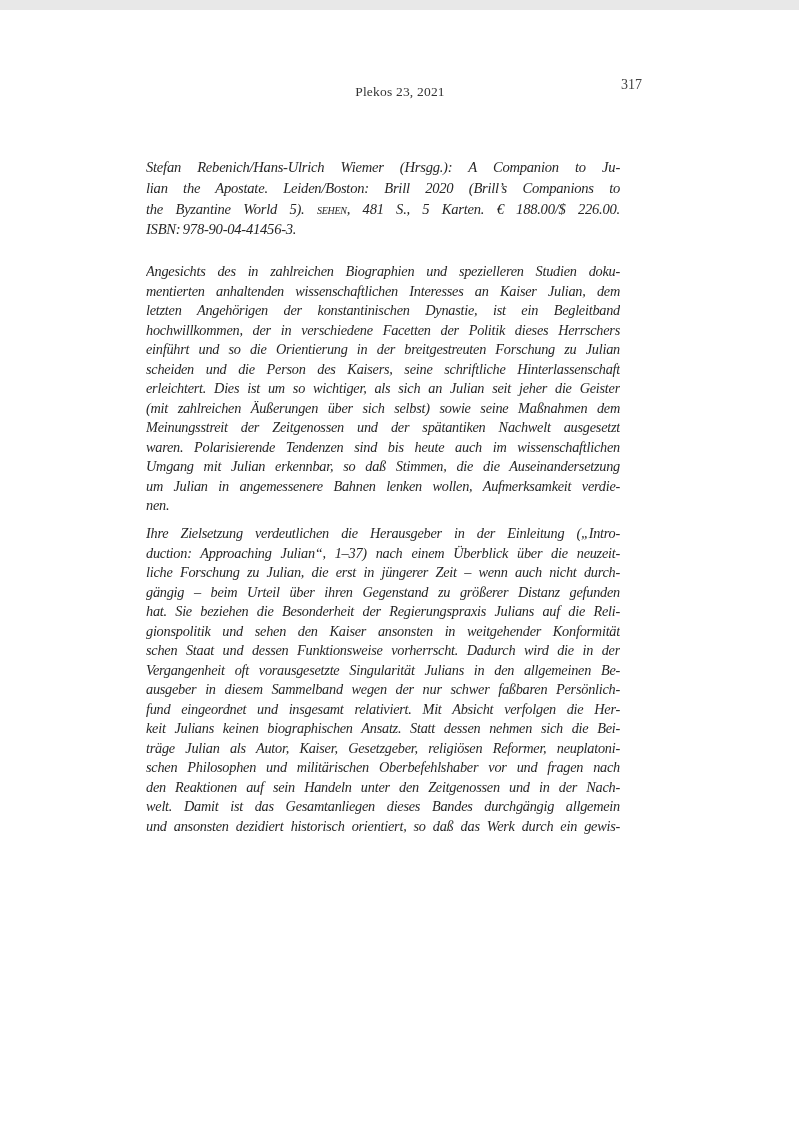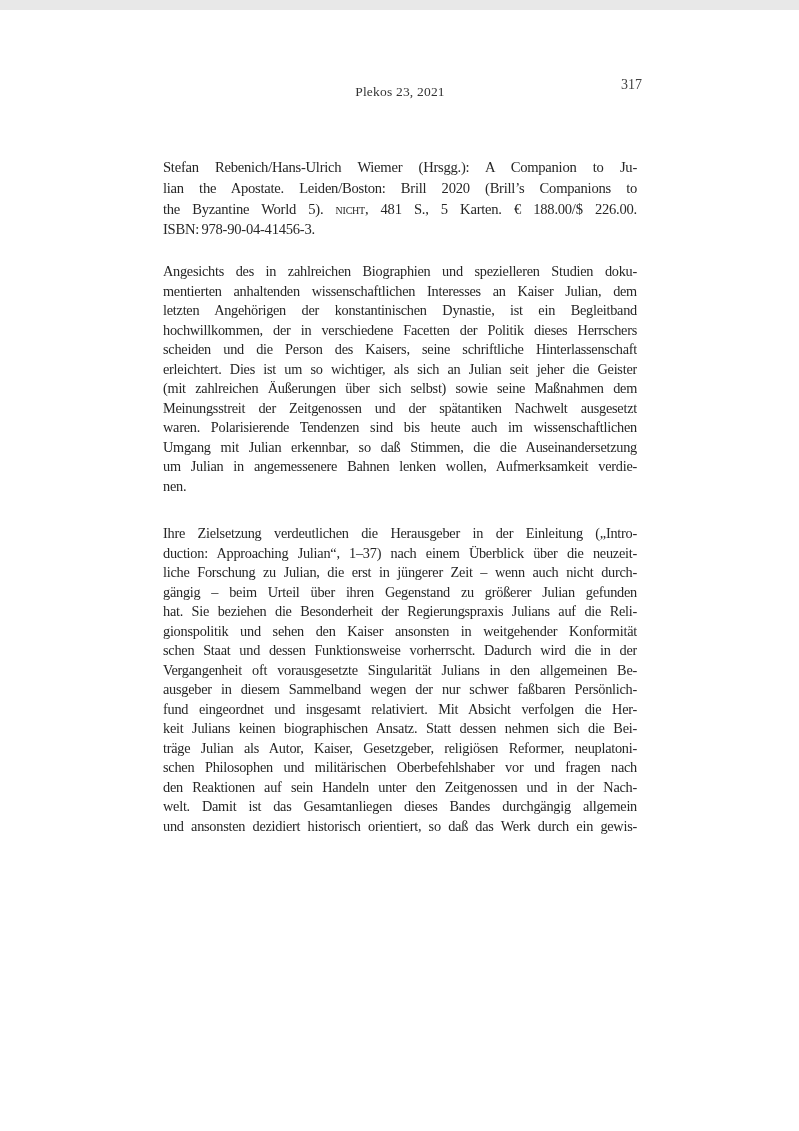--- a/index.html
+++ b/index.html
@@ -29,26 +29,27 @@
   }
   .page-number {
     position: absolute;
     top: 67px;
     right: 157px;
     font-size: 14px;
     color: #333333;
   }
   .textblock {
     position: absolute;
-    left: 163px;
+    left: 146px;
     width: 474px;
     font-size: 14.3px;
     line-height: 19.5px;
     letter-spacing: -0.25px;
     word-spacing: -1px;
+    font-style: italic;
   }
   .reference {
     font-size: 14.6px;
     line-height: 20.8px;
   }
   .line {
     text-align: justify;
     text-align-last: justify;
     overflow: hidden;
     white-space: nowrap;
@@ -63,44 +64,45 @@
 </head>
 <body>
 
 <div class="page" style="background: rgb(255, 255, 255); color: rgb(38, 38, 38);">
   <div class="journal-title" style="color: rgb(51, 51, 51);">Plekos 23, 2021</div>
   <div class="page-number" style="color: #404040;">317</div>
 
   <div class="textblock reference" style="top:147px">
       <div class="line">Stefan Rebenich/Hans-Ulrich Wiemer (Hrsgg.): A Companion to Ju-</div>
       <div class="line">lian the Apostate. Leiden/Boston: Brill 2020 (Brill’s Companions to</div>
-      <div class="line">the Byzantine World 5). <span class="sc">nicht</span>, 481 S., 5 Karten. € 188.00/$ 226.00.</div>
+      <div class="line">the Byzantine World 5). <span class="sc">sehen</span>, 481 S., 5 Karten. € 188.00/$ 226.00.</div>
       <div class="line last">ISBN: 978-90-04-41456-3.</div>
     </div>
 
   <div class="textblock" style="top:252px">
       <div class="line">Angesichts des in zahlreichen Biographien und spezielleren Studien doku-</div>
       <div class="line">mentierten anhaltenden wissenschaftlichen Interesses an Kaiser Julian, dem</div>
       <div class="line">letzten Angehörigen der konstantinischen Dynastie, ist ein Begleitband</div>
       <div class="line">hochwillkommen, der in verschiedene Facetten der Politik dieses Herrschers</div>
+      <div class="line">einführt und so die Orientierung in der breitgestreuten Forschung zu Julian</div>
       <div class="line">scheiden und die Person des Kaisers, seine schriftliche Hinterlassenschaft</div>
       <div class="line">erleichtert. Dies ist um so wichtiger, als sich an Julian seit jeher die Geister</div>
       <div class="line">(mit zahlreichen Äußerungen über sich selbst) sowie seine Maßnahmen dem</div>
       <div class="line">Meinungsstreit der Zeitgenossen und der spätantiken Nachwelt ausgesetzt</div>
       <div class="line">waren. Polarisierende Tendenzen sind bis heute auch im wissenschaftlichen</div>
       <div class="line">Umgang mit Julian erkennbar, so daß Stimmen, die die Auseinandersetzung</div>
       <div class="line">um Julian in angemessenere Bahnen lenken wollen, Aufmerksamkeit verdie-</div>
       <div class="line last">nen.</div>
     </div>
 
   <div class="textblock" style="top:514px">
       <div class="line">Ihre Zielsetzung verdeutlichen die Herausgeber in der Einleitung („Intro-</div>
       <div class="line">duction: Approaching Julian“, 1–37) nach einem Überblick über die neuzeit-</div>
       <div class="line">liche Forschung zu Julian, die erst in jüngerer Zeit – wenn auch nicht durch-</div>
-      <div class="line">gängig – beim Urteil über ihren Gegenstand zu größerer Julian gefunden</div>
+      <div class="line">gängig – beim Urteil über ihren Gegenstand zu größerer Distanz gefunden</div>
       <div class="line">hat. Sie beziehen die Besonderheit der Regierungspraxis Julians auf die Reli-</div>
       <div class="line">gionspolitik und sehen den Kaiser ansonsten in weitgehender Konformität</div>
       <div class="line">schen Staat und dessen Funktionsweise vorherrscht. Dadurch wird die in der</div>
       <div class="line">Vergangenheit oft vorausgesetzte Singularität Julians in den allgemeinen Be-</div>
       <div class="line">ausgeber in diesem Sammelband wegen der nur schwer faßbaren Persönlich-</div>
       <div class="line">fund eingeordnet und insgesamt relativiert. Mit Absicht verfolgen die Her-</div>
       <div class="line">keit Julians keinen biographischen Ansatz. Statt dessen nehmen sich die Bei-</div>
       <div class="line">träge Julian als Autor, Kaiser, Gesetzgeber, religiösen Reformer, neuplatoni-</div>
       <div class="line">schen Philosophen und militärischen Oberbefehlshaber vor und fragen nach</div>
       <div class="line">den Reaktionen auf sein Handeln unter den Zeitgenossen und in der Nach-</div>

